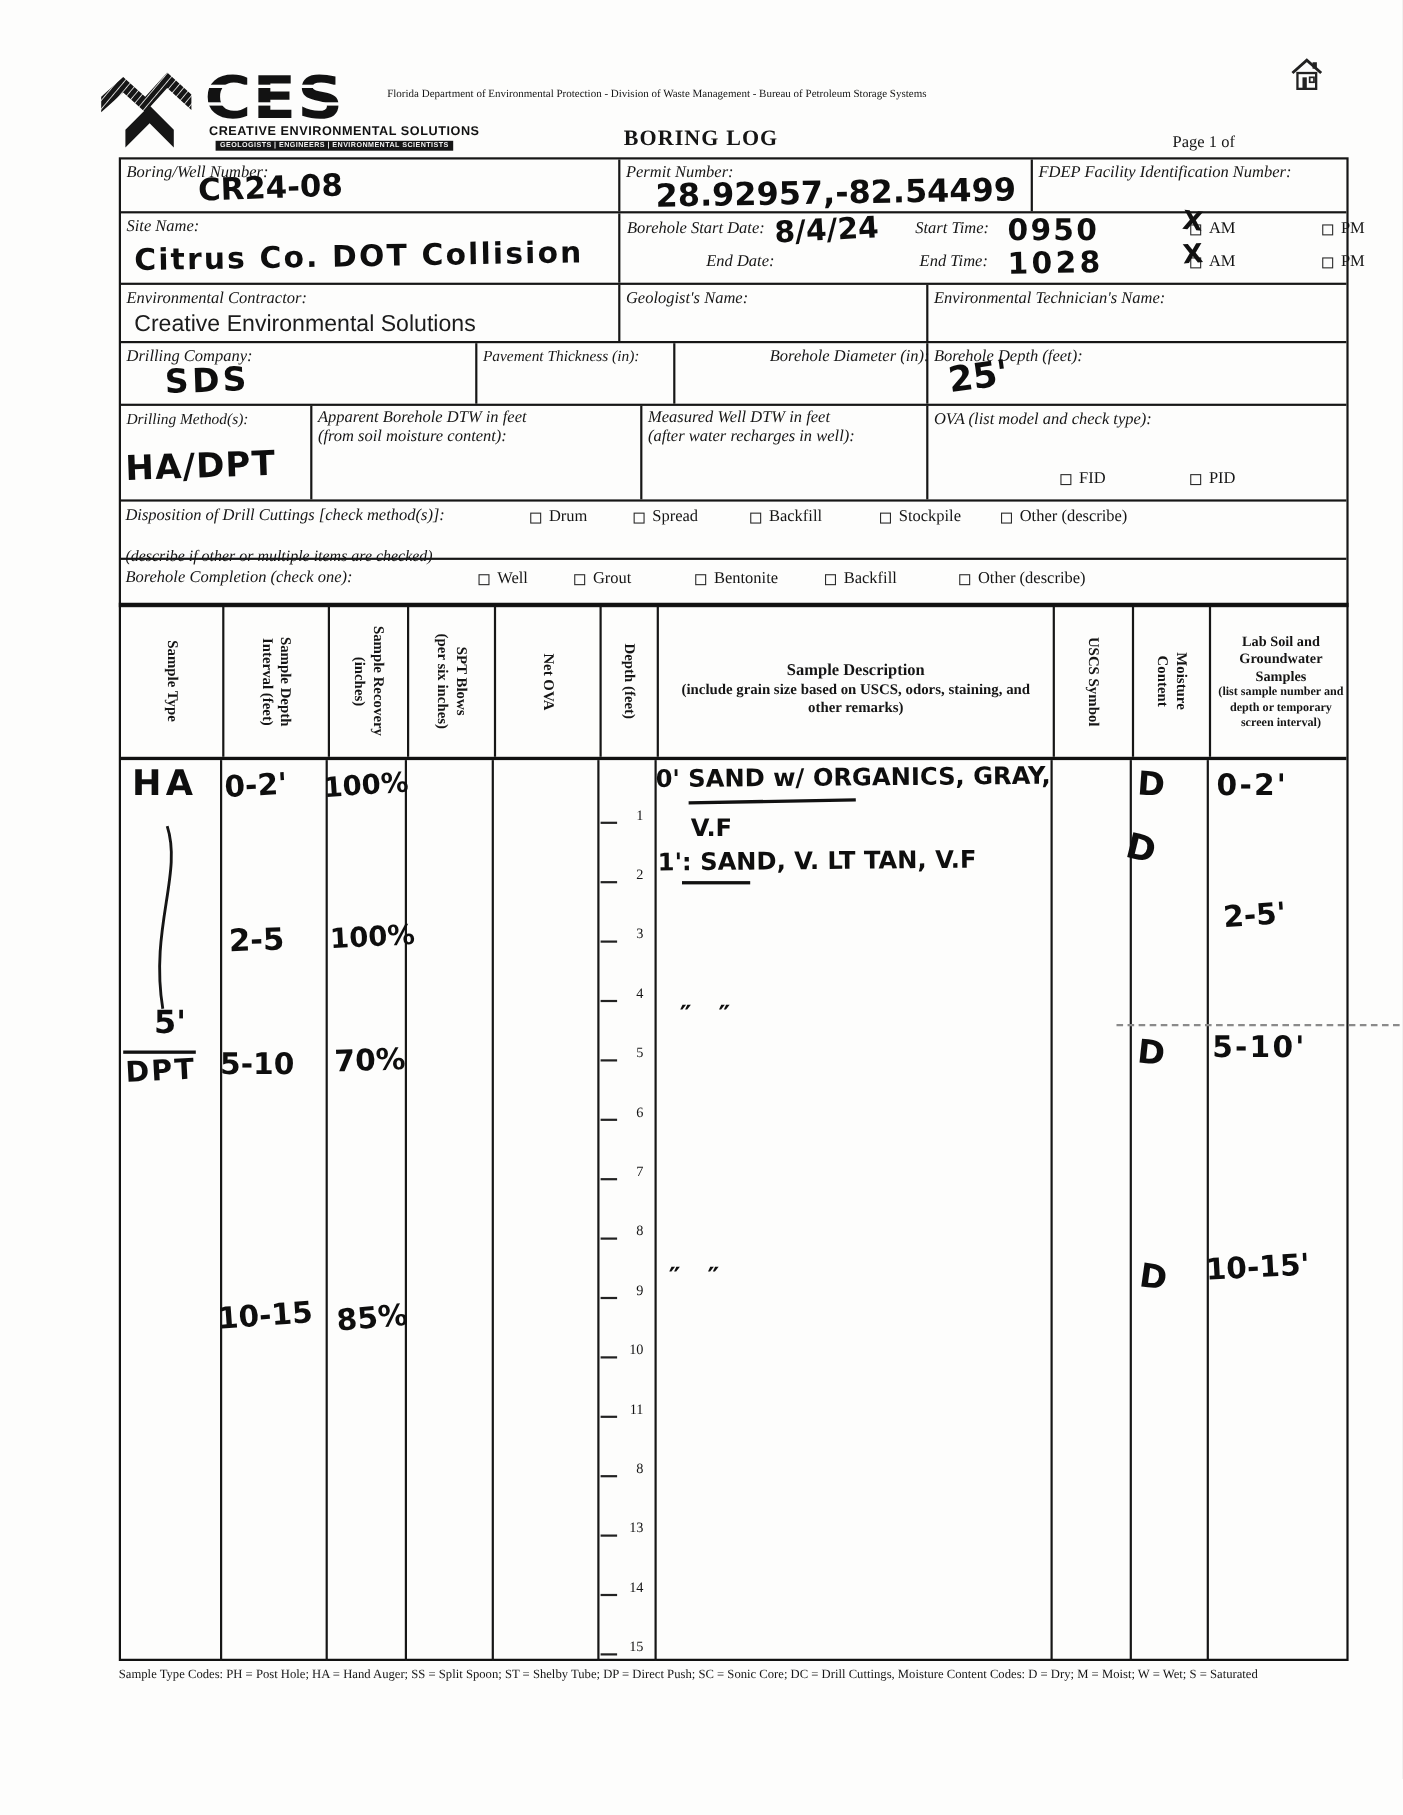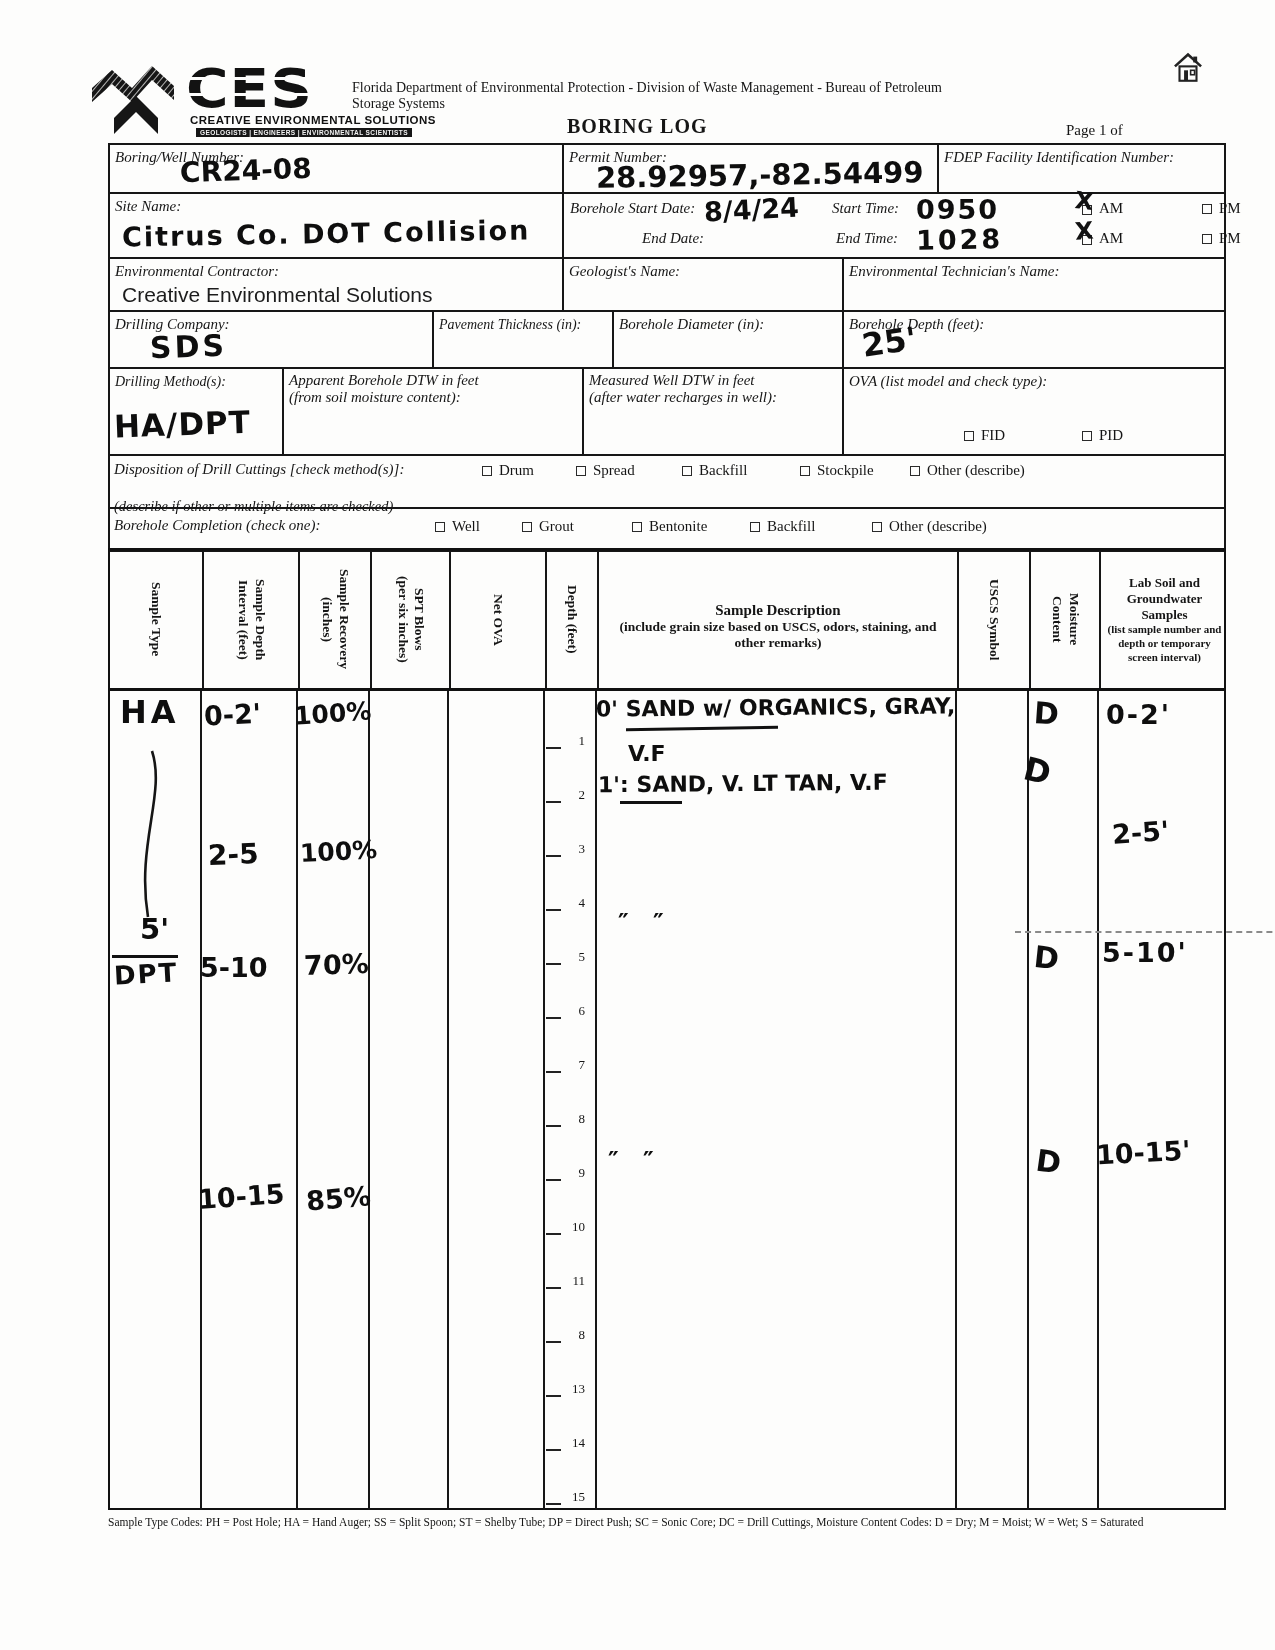--- a/index.html
+++ b/index.html
@@ -62,21 +62,21 @@
     </svg>
   </div>
   <div class="abs" style="left:186px; top:60px;">
     <div class="ces">CES</div>
     <div class="ces-stripe" style="left:0; top:17px; width:160px;"></div>
     <div class="ces-stripe" style="left:0; top:33px; width:160px;"></div>
   </div>
   <div class="abs logoname" style="left:190px; top:114px;">CREATIVE ENVIRONMENTAL SOLUTIONS</div>
   <div class="abs logotag" style="left:196px; top:128px; background:#161616; color:#f2f2f2; padding:1px 4px;">GEOLOGISTS | ENGINEERS | ENVIRONMENTAL SCIENTISTS</div>
 
-  <div class="abs" style="left:352px; top:80px; width:600px; font-size:14px;">Florida Department of Environmental Protection - Division of Waste Management - Bureau of Petroleum Storage Systems</div>
+  <div class="abs" style="left:352px; top:80px; width:600px; font-size:10px;">Florida Department of Environmental Protection - Division of Waste Management - Bureau of Petroleum Storage Systems</div>
   <div class="abs" style="left:567px; top:115px; font-size:20px; font-weight:bold; letter-spacing:1px;">BORING LOG</div>
   <div class="abs" style="left:1066px; top:122px; font-size:15px;">Page 1 of</div>
 
   <div class="abs" style="left:1172px; top:52px;">
     <svg width="32" height="34" viewBox="0 0 24 26">
       <path d="M2 11 L12 2 L22 11" fill="none" stroke="#222" stroke-width="2"></path>
       <rect x="16" y="3.5" width="3" height="4.5" fill="#222"></rect>
       <rect x="5.5" y="11" width="13" height="11" fill="none" stroke="#222" stroke-width="1.6"></rect>
       <rect x="9" y="14" width="3" height="8" fill="#222"></rect>
       <rect x="14" y="14" width="3" height="3.4" fill="none" stroke="#222" stroke-width="1.2"></rect>
@@ -145,21 +145,21 @@
     </div>
 
     <div class="frow" style="height:57px;">
       <div class="fcell first" style="left:0; width:322px;">
         <span class="lbl">Drilling Company:</span>
         <span class="hw abs" style="left:40px; top:20px; font-size:30px; letter-spacing:3px; transform:rotate(-2deg); z-index:3;">SDS</span>
       </div>
       <div class="fcell" style="left:322px; width:180px;">
         <span class="lbl lbl2">Pavement Thickness (in):</span>
       </div>
-      <div class="fcell" style="left:502px; width:238px;">
+      <div class="fcell" style="left:502px; width:238px;text-align:right;">
         <span class="lbl">Borehole Diameter (in):</span>
       </div>
       <div class="fcell" style="left:732px; width:386px;">
         <span class="lbl">Borehole Depth (feet):</span>
         <span class="hw abs" style="left:18px; top:14px; font-size:32px; transform:rotate(-8deg); z-index:3;">25'</span>
       </div>
     </div>
 
     <div class="frow" style="height:87px;">
       <div class="fcell first" style="left:0; width:172px;">

